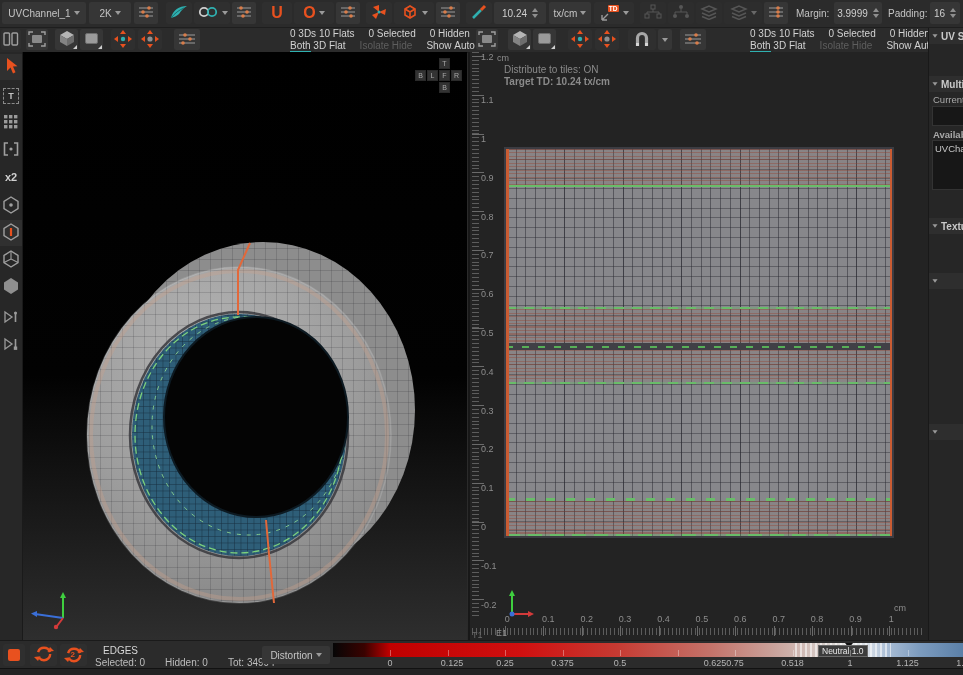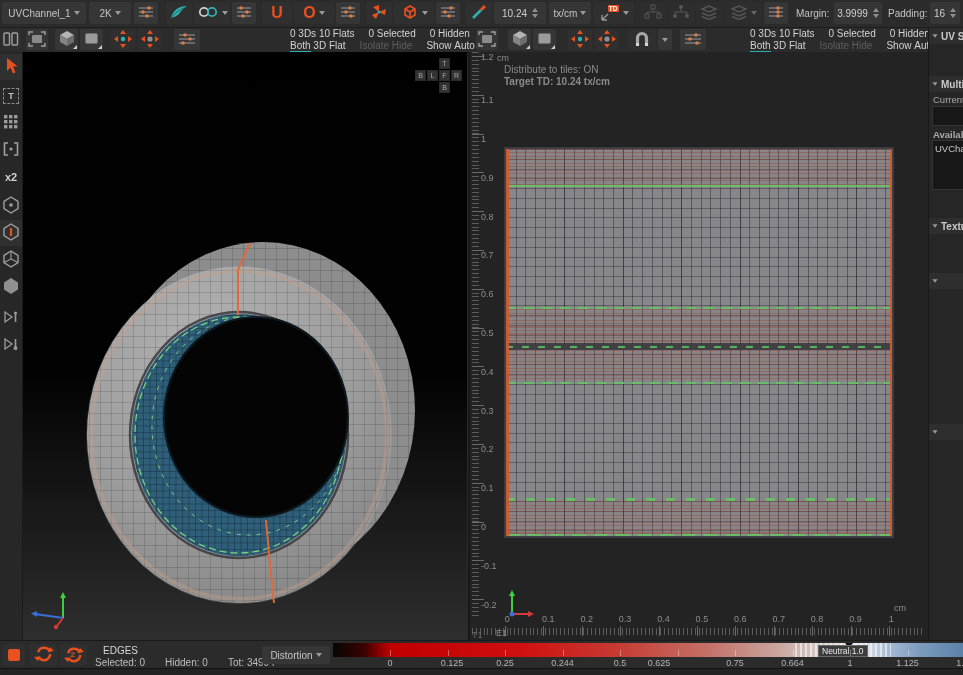--- a/index.html
+++ b/index.html
@@ -691,29 +691,29 @@
       <span>Neutral 1.0</span>
     </div>
     <div id="scale-ticks" class="abs" style="left:0;top:0;width:963px;height:28px;pointer-events:none;">
         <span class="stickmark" style="left: 390px;"></span>
         <span class="sticklbl" style="left: 390px;">0</span>
         <span class="stickmark" style="left: 447.5px;"></span>
         <span class="sticklbl" style="left: 452px;">0.125</span>
         <span class="stickmark" style="left: 505px;"></span>
         <span class="sticklbl" style="left: 505px;">0.25</span>
         <span class="stickmark" style="left: 562.5px;"></span>
-        <span class="sticklbl" style="left: 562.5px;">0.244</span>
+        <span class="sticklbl" style="left: 562.5px;">0.375</span>
         <span class="stickmark" style="left: 620px;"></span>
         <span class="sticklbl" style="left: 620px;">0.5</span>
         <span class="stickmark" style="left: 677.5px;"></span>
-        <span class="sticklbl" style="left: 659px;">0.625</span>
+        <span class="sticklbl" style="left: 715px;">0.625</span>
         <span class="stickmark" style="left: 735px;"></span>
         <span class="sticklbl" style="left: 735px;">0.75</span>
         <span class="stickmark" style="left: 792.5px;"></span>
-        <span class="sticklbl" style="left: 792.5px;">0.664</span>
+        <span class="sticklbl" style="left: 792.5px;">0.518</span>
         <span class="stickmark" style="left: 850px;"></span>
         <span class="sticklbl" style="left: 850px;">1</span>
         <span class="stickmark" style="left: 907.5px;"></span>
         <span class="sticklbl" style="left: 907.5px;">1.125</span>
         <span class="sticklbl" style="left: 965px;">1.25</span>
       </div>
   </div>
 
   <div class="abs" style="left:0;top:668px;width:963px;height:7px;background:#232323;border-top:1px solid #121212;"></div>
 

